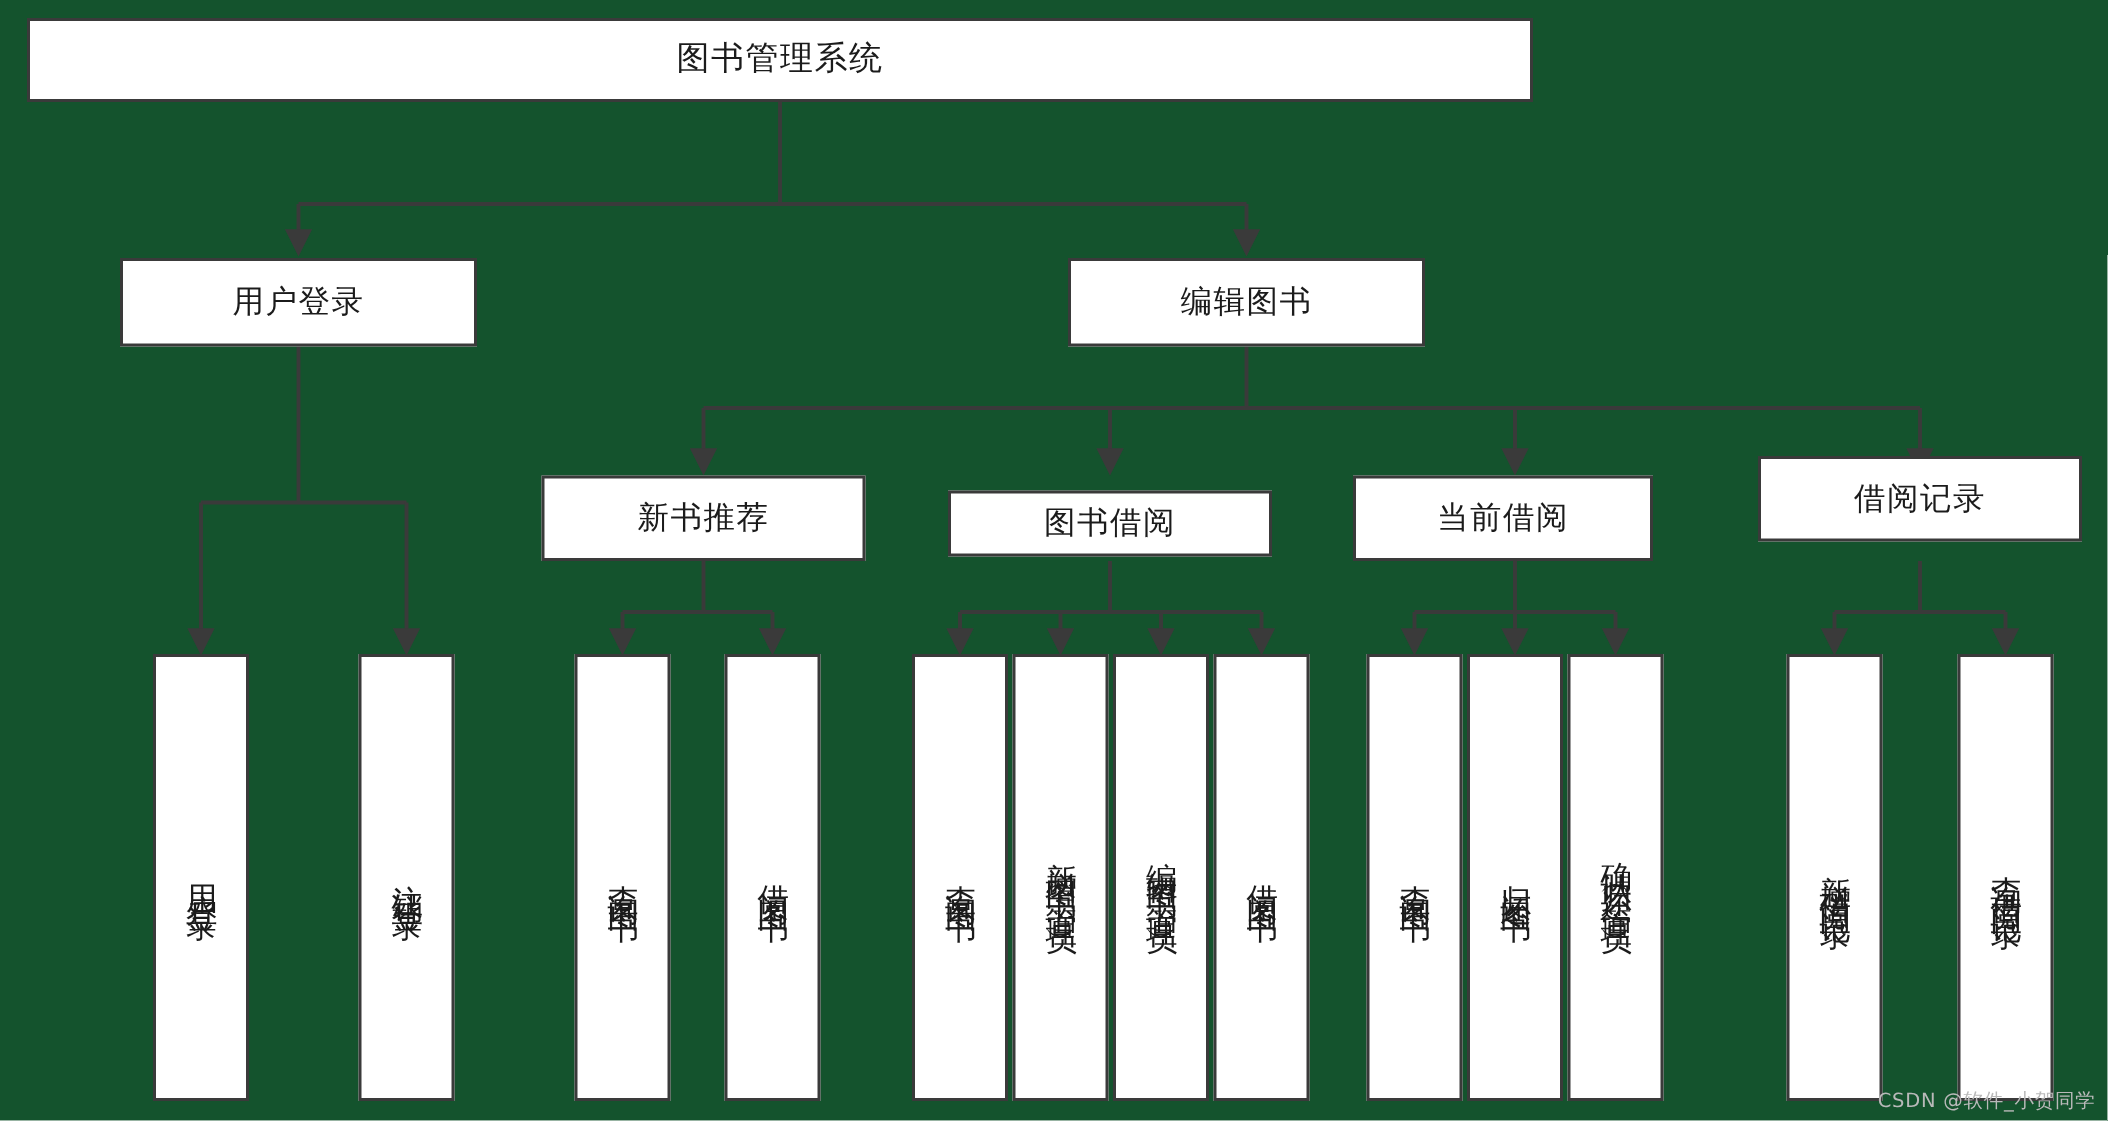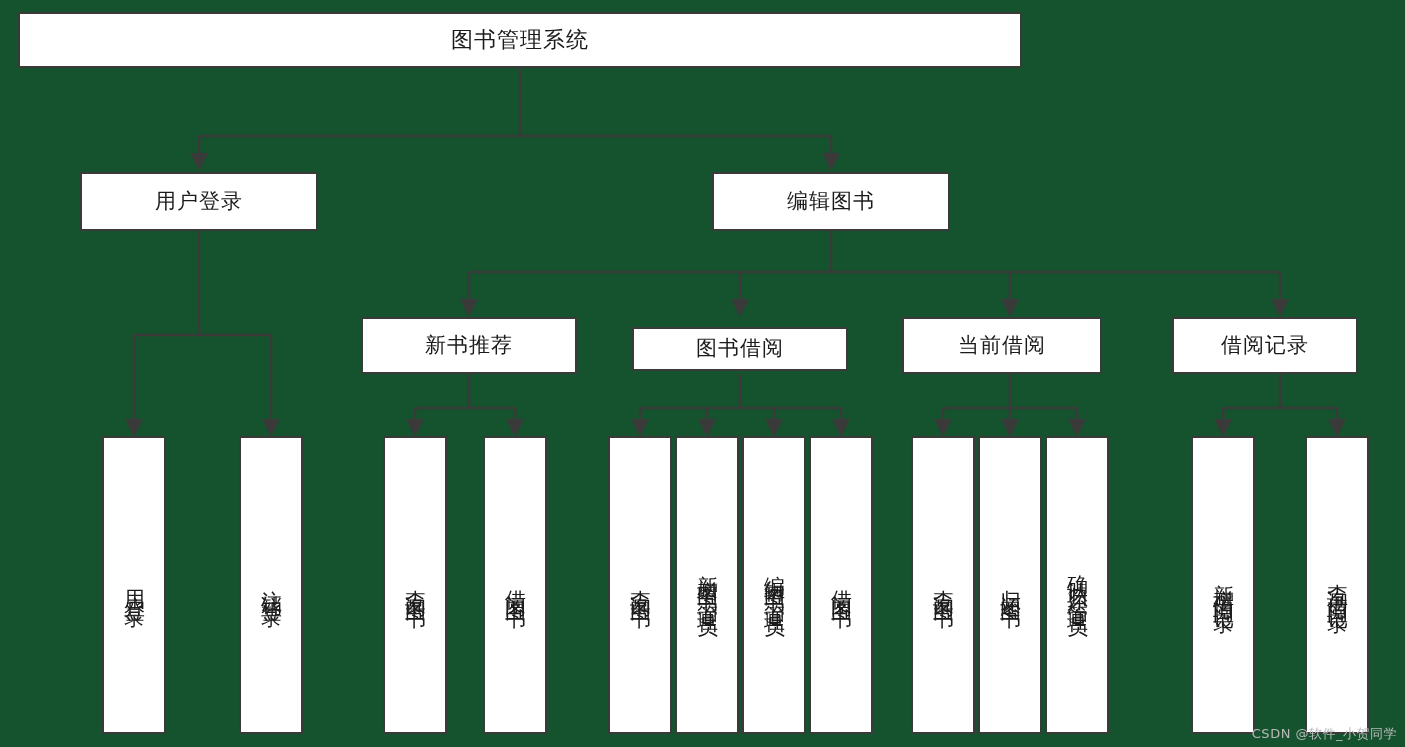--- a/index.html
+++ b/index.html
@@ -140,21 +140,21 @@
   </div>
 
   <div class="node node-h" style="left:632px; top:317px; width:216px; height:44px;margin-top:10px;">
     <span class="node-label">图书借阅</span>
   </div>
 
   <div class="node node-h" style="left:902px; top:317px; width:200px; height:57px;">
     <span class="node-label">当前借阅</span>
   </div>
 
-  <div class="node node-h" style="left:1172px; top:317px; width:186px; height:57px;">
+  <div class="node node-h" style="left:1172px; top:304px; width:216px; height:57px;">
     <span class="node-label">借阅记录</span>
   </div>
 
   <div class="node node-v" style="left:102px; top:436px; width:64px; height:298px;">
     <span class="node-label">用户登录</span>
   </div>
 
   <div class="node node-v" style="left:239px; top:436px; width:64px; height:298px;">
     <span class="node-label">注销登录</span>
   </div>

